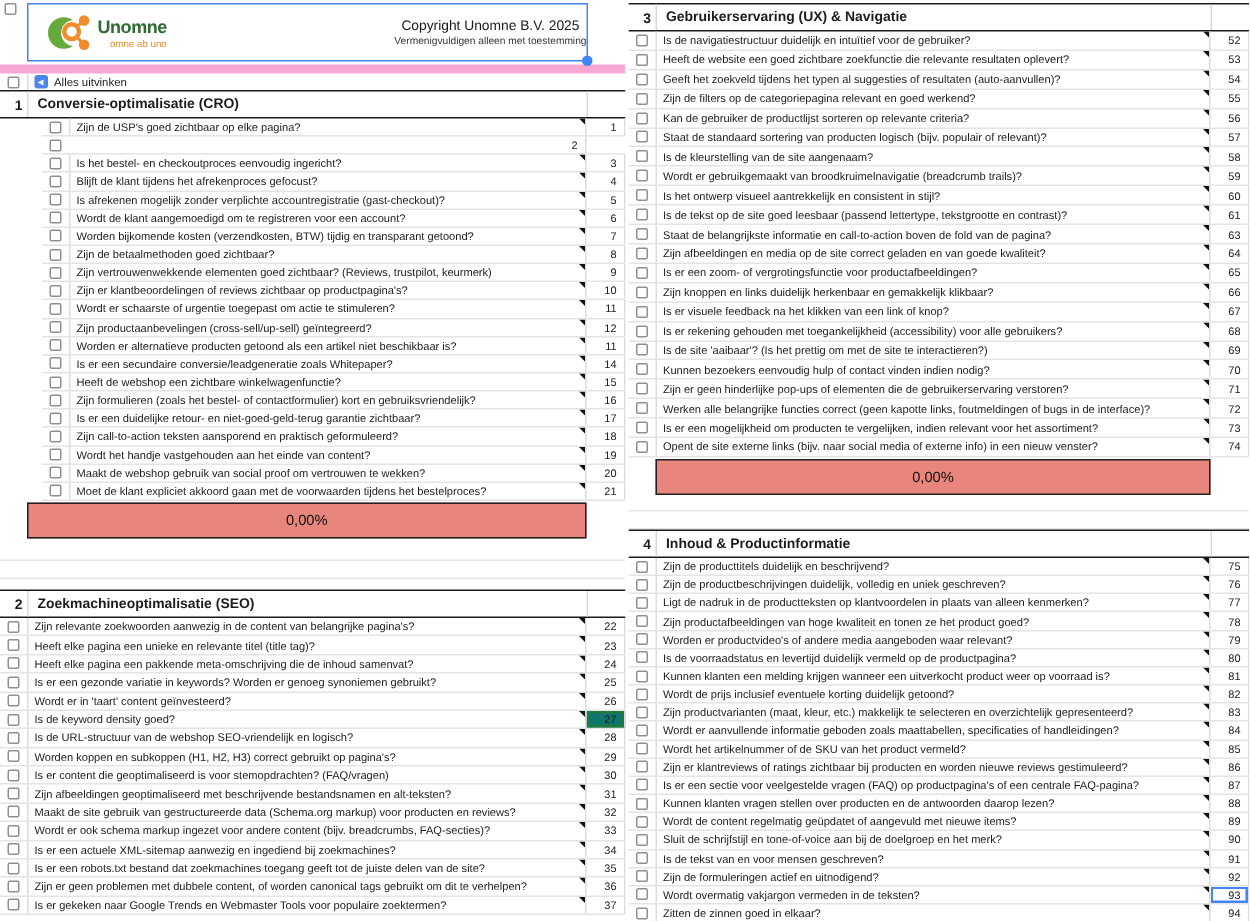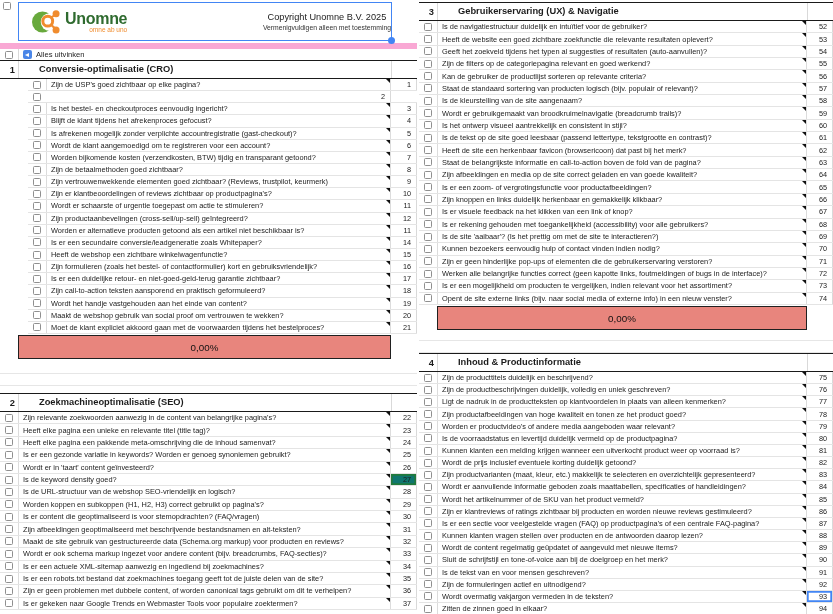--- a/index.html
+++ b/index.html
@@ -19,21 +19,21 @@
     position:absolute; left:18px; top:2px; width:374px; height:39px;
     background:#fff; border:1.5px solid var(--sel-blue); display:flex; align-items:center;
   }
   .sel-handle {
     position:absolute; right:-4px; bottom:-4px; width:7px; height:7px;
     border-radius:50%; background:var(--sel-blue);
   }
   .logo { display:flex; align-items:center; margin-left:12px; }
   .logo svg { width:30px; height:28px; }
   .brand-wrap { display:flex; flex-direction:column; margin-left:4px; }
-  .brand-name { font-size:16px; font-weight:bold; color:var(--logo-green-dark); letter-spacing:-0.3px; line-height:15px; }
+  .brand-name { font-size:12px; font-weight:bold; color:var(--logo-green-dark); letter-spacing:-0.3px; line-height:15px; }
   .brand-tagline { font-size:6.5px; color:var(--logo-orange); text-align:right; line-height:7px; }
   .copyright { margin-left:auto; text-align:center; }
   .copy1 { font-size:9.2px; color:#1a1a1a; line-height:12px; }
   .copy2 { font-size:6.8px; color:#333; line-height:9px; }
 
   
   .uncheck-row { height:17px; display:grid; grid-template-columns:18px 1fr 26px; align-items:center; border-top:6px solid #f9a8d4; }
   .uncheck-label-cell { display:flex; align-items:center; gap:4px; padding-left:4px; border-left:1px solid #d9d9d9; height:100%; }
   .uncheck-icon { width:9px; height:9px; background:#4a86e8; border-radius:2px; display:inline-flex; align-items:center; justify-content:center; flex:0 0 auto; }
   .uncheck-icon i { width:0; height:0; border-top:2.5px solid transparent; border-bottom:2.5px solid transparent; border-right:4px solid #fff; margin-right:1px; }
@@ -41,21 +41,21 @@
 
   
   .checkbox { width:8px; height:8px; border:1px solid #8f8f8f; border-radius:1.5px; background:#fff; display:inline-block; }
 
   
   .sec-header {
     height:19px; display:grid; grid-template-columns:18px 1fr 26px; align-items:center;
     border-top:1.6px solid #1a1a1a; border-bottom:1.6px solid #1a1a1a;
   }
   .sec-num { font-size:9.3px; font-weight:bold; text-align:right; padding-right:3px; }
-  .sec-title { font-size:9.3px; font-weight:bold; padding-left:20px; border-left:1px solid #d9d9d9; line-height:17px; height:100%; display:flex; align-items:center; }
+  .sec-title { font-size:9.3px; font-weight:bold; padding-left:6px; border-left:1px solid #d9d9d9; line-height:17px; height:100%; display:flex; align-items:center; }
   .sec-numcol { height:100%; border-left:1px solid #d9d9d9; }
 
   
   .rows { display:flex; flex-direction:column; }
   .s1-rows { height:255px;padding-left:28px; }
   .s2-rows { height:198px; }
   .s3-rows { height:284px; }
   .s4-rows { height:243px; }
   .row { flex:1; display:grid; grid-template-columns:18px 1fr 26px; border-bottom:1px solid #e4e4e4; min-height:0; }
   .cb-cell { display:flex; align-items:center; justify-content:center; }
@@ -634,30 +634,20 @@
       <span class="q-text">Is de tekst op de site goed leesbaar (passend lettertype, tekstgrootte en contrast)?</span>
       <span class="note-tri"></span>
     </div>
     <div class="num-cell">61</div>
   </div>
           <div class="row">
     <div class="cb-cell">
       <span class="checkbox"></span>
     </div>
     <div class="q-cell">
-      <span class="q-text">Heeft de site een herkenbaar favicon (browsericoon) dat past bij het merk?</span>
-      <span class="note-tri"></span>
-    </div>
-    <div class="num-cell">62</div>
-  </div>
-          <div class="row">
-    <div class="cb-cell">
-      <span class="checkbox"></span>
-    </div>
-    <div class="q-cell">
       <span class="q-text">Staat de belangrijkste informatie en call-to-action boven de fold van de pagina?</span>
       <span class="note-tri"></span>
     </div>
     <div class="num-cell">63</div>
   </div>
           <div class="row">
     <div class="cb-cell">
       <span class="checkbox"></span>
     </div>
     <div class="q-cell">

